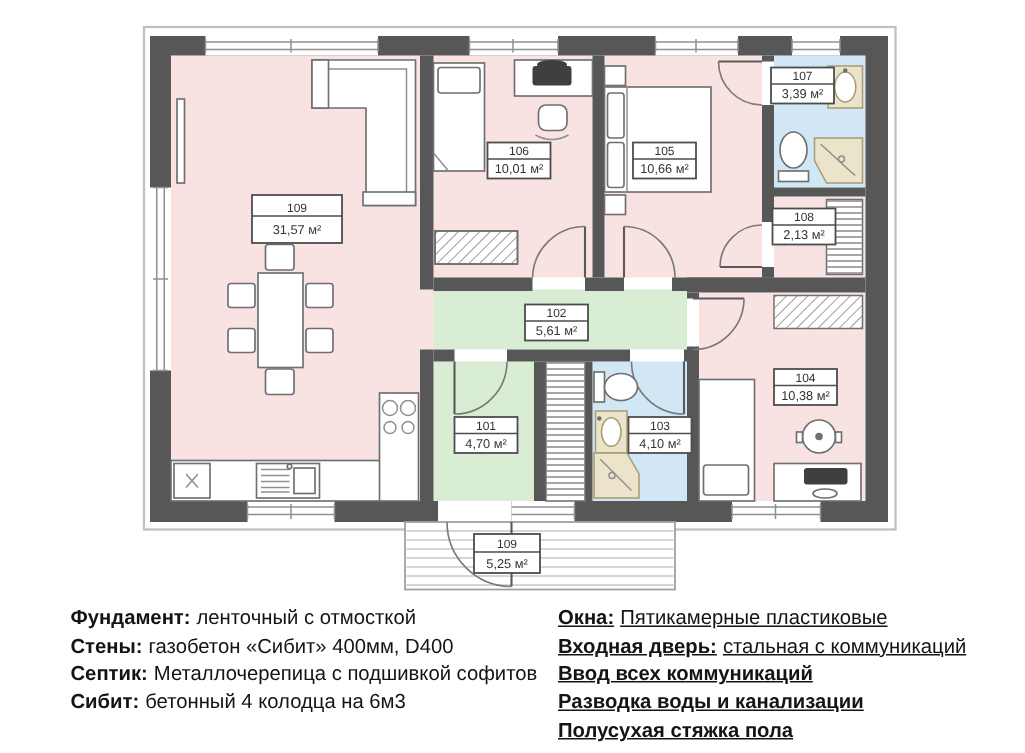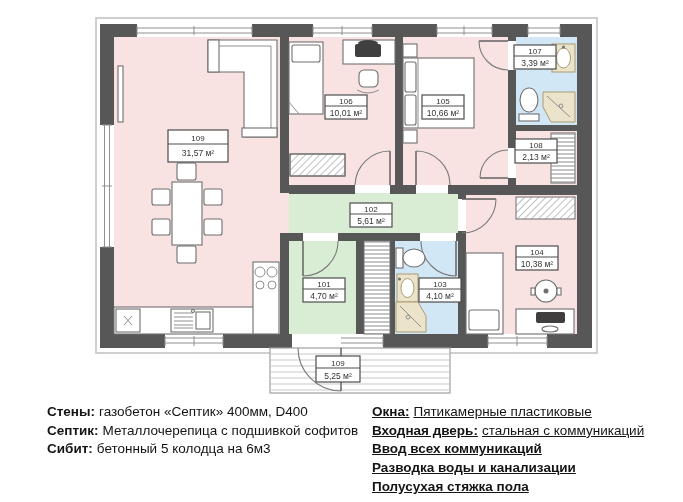--- a/index.html
+++ b/index.html
@@ -355,23 +355,24 @@
         <rect class="lbox" x="316" y="356" width="44" height="26"></rect>
         <line class="ldiv" x1="316" y1="368" x2="360" y2="368"></line>
         <text class="lnum" x="338" y="365.5">109</text>
         <text class="larea" x="338" y="378.5">5,25 м²</text>
       </g>
     </svg>
   </div>
 
   <div class="specs">
     <div class="spec-col left">
-      <div class="spec-line"><span class="b">Стены:</span><span>газобетон «Септик» 400мм, D400</span></div>
+      <div class="spec-line"><span class="b">Фундамент:</span><span>ленточный с отмосткой</span></div>
+      <div class="spec-line"><span class="b">Стены:</span><span>газобетон «Сибит» 400мм, D400</span></div>
       <div class="spec-line"><span class="b">Септик:</span><span>Металлочерепица с подшивкой софитов</span></div>
-      <div class="spec-line"><span class="b">Сибит:</span><span>бетонный 5 колодца на 6м3</span></div>
+      <div class="spec-line"><span class="b">Сибит:</span><span>бетонный 4 колодца на 6м3</span></div>
     </div>
     <div class="spec-col right">
       <div class="spec-line"><span class="b">Окна:</span><span>Пятикамерные пластиковые</span></div>
       <div class="spec-line"><span class="b">Входная дверь:</span><span>стальная с коммуникаций</span></div>
       <div class="spec-line"><span class="b">Ввод всех коммуникаций</span><span></span></div>
       <div class="spec-line"><span class="b">Разводка воды и канализации</span><span></span></div>
       <div class="spec-line"><span class="b">Полусухая стяжка пола</span><span></span></div>
     </div>
   </div>
 </div>

